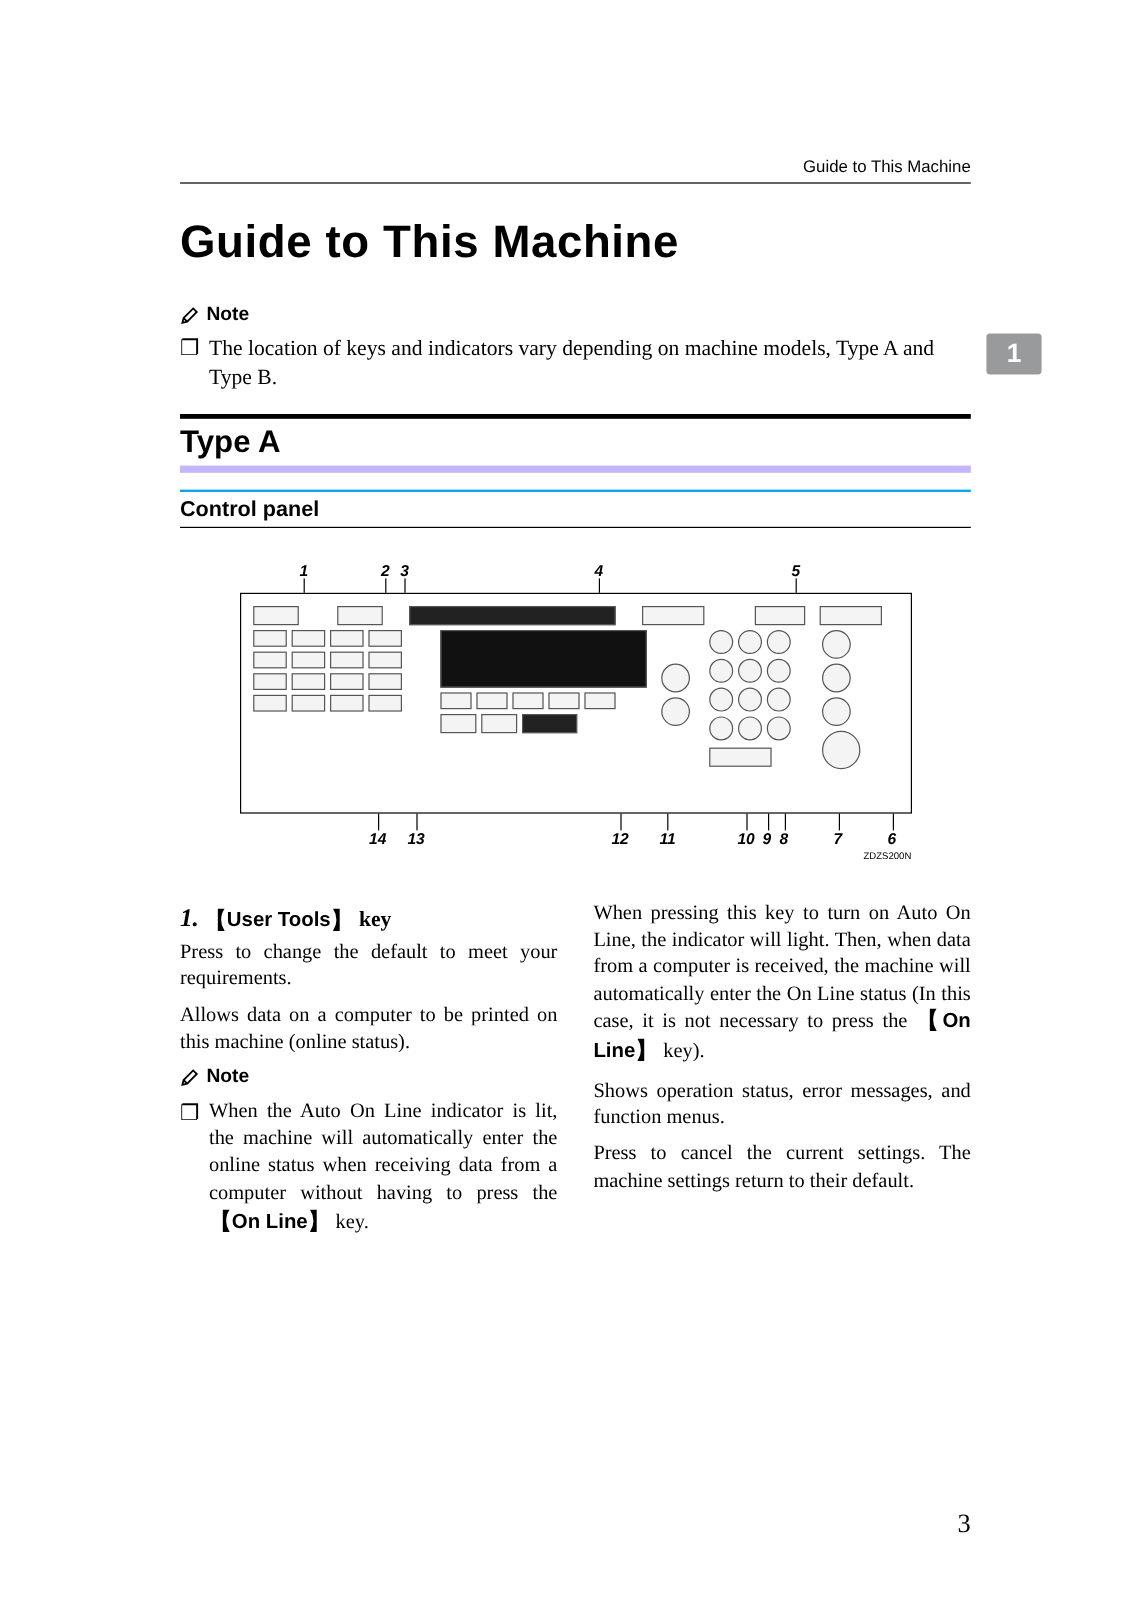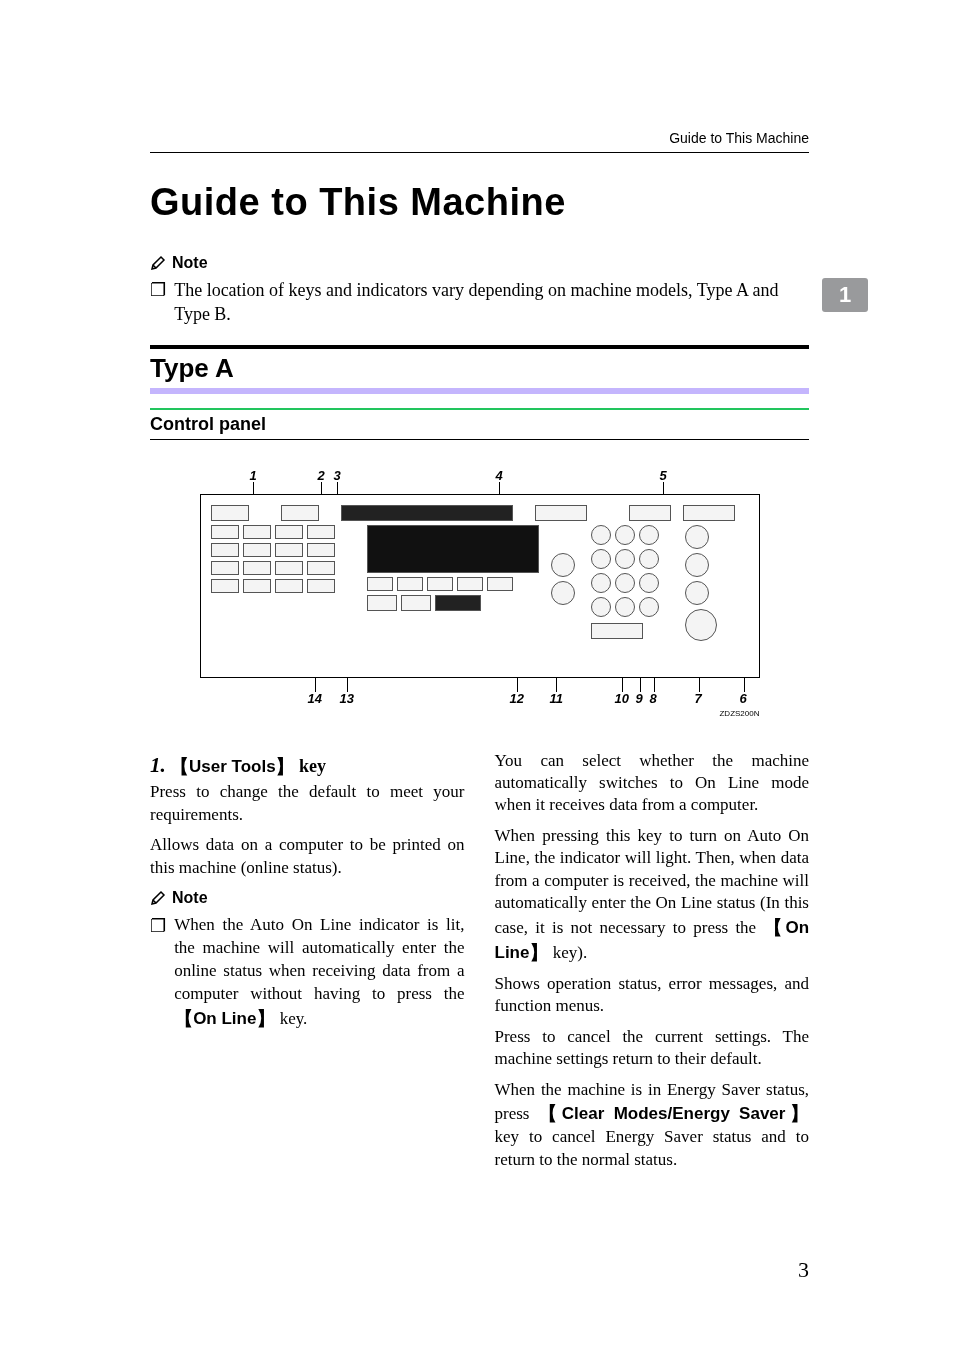--- a/index.html
+++ b/index.html
@@ -63,21 +63,21 @@
     margin: 10px 0 12px 0;
     border-top: 4px solid #000;
     border-bottom: 6px solid #c4b5fd;
     padding: 4px 0;
   }
   h3 {
     font-family: Arial, Helvetica, sans-serif;
     font-size: 18px;
     font-weight: bold;
     margin: 14px 0 6px 0;
-    border-top: 2px solid #22c55e;
+    border-top: 2px solid #0ea5e9;
     border-bottom: 1px solid #000;
     padding: 4px 0;
   }
   .diagram-box {
     width: 560px;
     height: 250px;
     margin: 28px auto 30px auto;
     position: relative;
   }
   .callout-top, .callout-bottom {
@@ -342,28 +342,24 @@
       </div>
       <div class="note-body">
         <span class="bullet">❐</span>
         <span>
           <span>When the Auto On Line indicator is lit, the machine will automatically enter the online status when receiving data from a computer without having to press the </span><span class="bracket">【</span><span class="key-label">On Line</span><span class="bracket">】</span><span> key.</span>
         </span>
       </div>
     </div>
 
     <div class="col">
-      <p>You can select whether the machine automatically switches to On Line mode when it receives data from a computer.</p>
       <p>
         <span>When pressing this key to turn on Auto On Line, the indicator will light. Then, when data from a computer is received, the machine will automatically enter the On Line status (In this case, it is not necessary to press the </span><span class="bracket">【</span><span class="key-label">On Line</span><span class="bracket">】</span><span> key).</span>
       </p>
 
       <p>Shows operation status, error messages, and function menus.</p>
 
       <p>Press to cancel the current settings. The machine settings return to their default.</p>
-      <p>
-        <span>When the machine is in Energy Saver status, press </span><span class="bracket">【</span><span class="key-label">Clear Modes/Energy Saver</span><span class="bracket">】</span><span> key to cancel Energy Saver status and to return to the normal status.</span>
-      </p>
     </div>
   </div>
 
   <div class="page-num">3</div>
 </div>
 
 </body></html>

